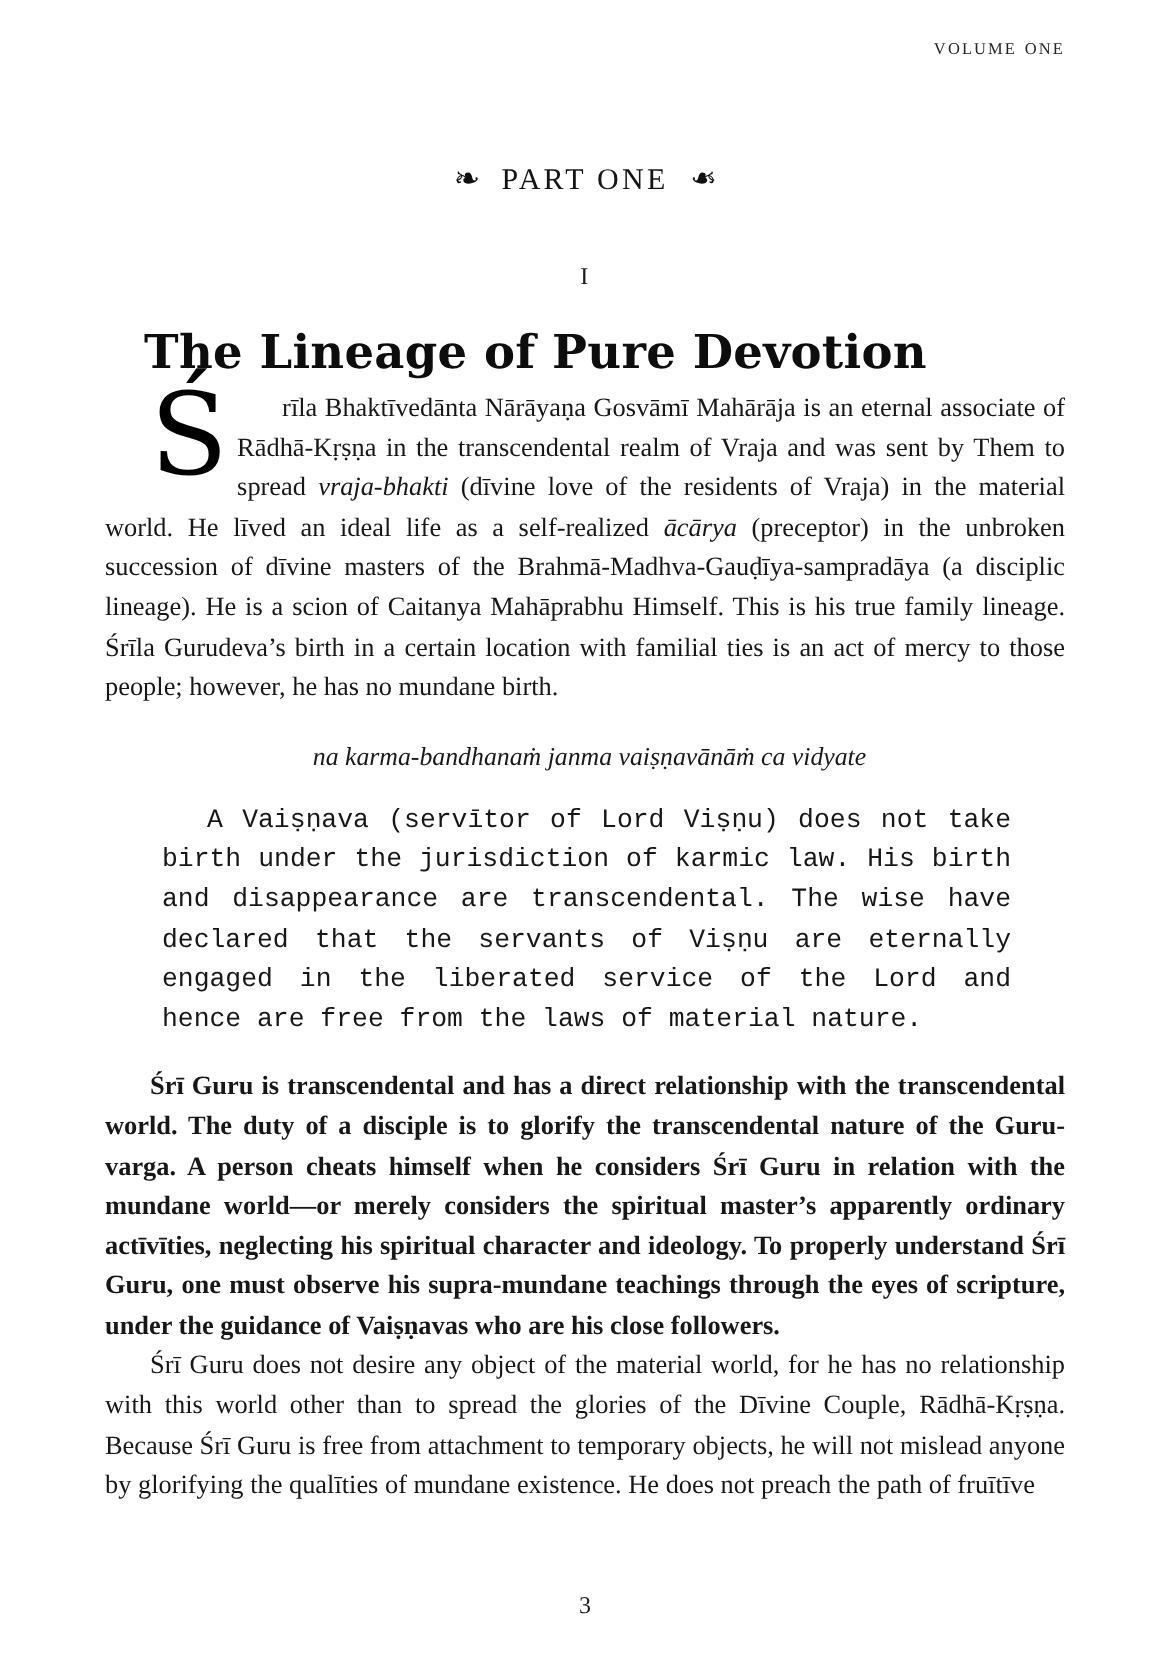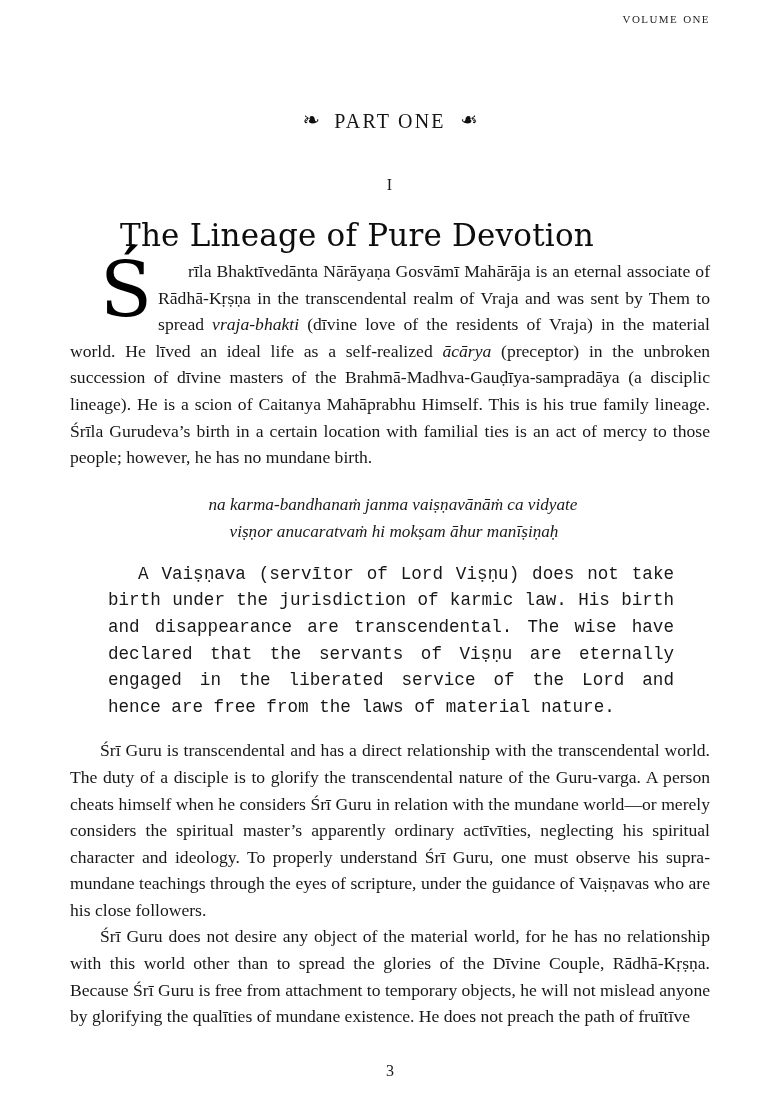--- a/index.html
+++ b/index.html
@@ -16,21 +16,21 @@
     width: 780px;
     height: 1108px;
     background: #ffffff;
     overflow: hidden;
     box-sizing: border-box;
   }
 
   
   .running-head {
     position: absolute;
-    top: 10px;
+    top: 24px;
     right: 70px;
     font-family: "Liberation Serif", "DejaVu Serif", serif;
     font-size: 15px;
     letter-spacing: 1.4px;
     color: #242424;
     font-variant: small-caps;
     text-transform: lowercase;
   }
   .running-head::first-letter { font-size: 1em; }
 
@@ -74,21 +74,21 @@
     color: #1b1b1b;
   }
   .chapter-title {
     position: absolute;
     top: 196px;
     left: 0;
     width: 714px;
     text-align: center;
     font-family: "DejaVu Serif", "Liberation Serif", serif;
     font-size: 31px;
-    font-weight: 400;
+    font-weight: 700;
     letter-spacing: 0.2px;
     color: #0d0d0d;
     white-space: nowrap;
   }
 
   
   .body-col {
     position: absolute;
     left: 70px;
     top: 258px;
@@ -98,21 +98,21 @@
     text-align: justify;
     text-justify: inter-word;
     color: #171717;
     hyphens: none;
   }
 
   p.para {
     margin: 0;
     text-indent: 30px;
   }
-  p.para.gap { margin-top: 17px; }
+  p.para.gap { margin-top: 17px; font-weight: bold; }
 
   
   .dropcap-para {
     position: relative;
     text-indent: 0;
   }
   .dropcap {
     float: left;
     font-family: "DejaVu Serif", "Liberation Serif", serif;
     font-size: 76px;
@@ -182,21 +182,20 @@
   <h1 class="chapter-title">The Lineage of Pure Devotion</h1>
 
   <div class="body-col">
 
     <p class="para dropcap-para">
       <span class="dropcap">Ś</span><span>rīla Bhaktīvedānta Nārāyaṇa Gosvāmī Mahārāja is an eternal associate of Rādhā-Kṛṣṇa in the transcendental realm of Vraja and was sent by Them to spread <em>vraja-bhakti</em> (dīvine love of the residents of Vraja) in the material world. He līved an ideal life as a self-realized <em>ācārya</em> (preceptor) in the unbroken succession of dīvine masters of the Brahmā-Madhva-Gauḍīya-sampradāya (a disciplic lineage). He is a scion of Caitanya Mahāprabhu Himself. This is his true family lineage. Śrīla Gurudeva’s birth in a certain location with familial ties is an act of mercy to those people; however, he has no mundane birth.</span>
     </p>
 
     <div class="verse-block">
       <span class="verse-line l1">na karma-bandhanaṁ janma vaiṣṇavānāṁ ca vidyate</span>
-      <span class="verse-line l2">viṣṇor anucaratvaṁ hi mokṣam āhur manīṣiṇaḥ</span>
     </div>
 
     <p class="quote-para">A Vaiṣṇava (servītor of Lord Viṣṇu) does not take birth under the jurisdiction of karmic law. His birth and disappearance are transcendental. The wise have declared that the servants of Viṣṇu are eternally engaged in the liberated service of the Lord and hence are free from the laws of material nature.</p>
 
     <p class="para gap">Śrī Guru is transcendental and has a direct relationship with the transcendental world. The duty of a disciple is to glorify the transcendental nature of the Guru-varga. A person cheats himself when he considers Śrī Guru in relation with the mundane world—or merely considers the spiritual master’s apparently ordinary actīvīties, neglecting his spiritual character and ideology. To properly understand Śrī Guru, one must observe his supra-mundane teachings through the eyes of scripture, under the guidance of Vaiṣṇavas who are his close followers.</p>
 
     <p class="para">Śrī Guru does not desire any object of the material world, for he has no relationship with this world other than to spread the glories of the Dīvine Couple, Rādhā-Kṛṣṇa. Because Śrī Guru is free from attachment to temporary objects, he will not mislead anyone by glorifying the qualīties of mundane existence. He does not preach the path of fruītīve</p>
 
   </div>
 

